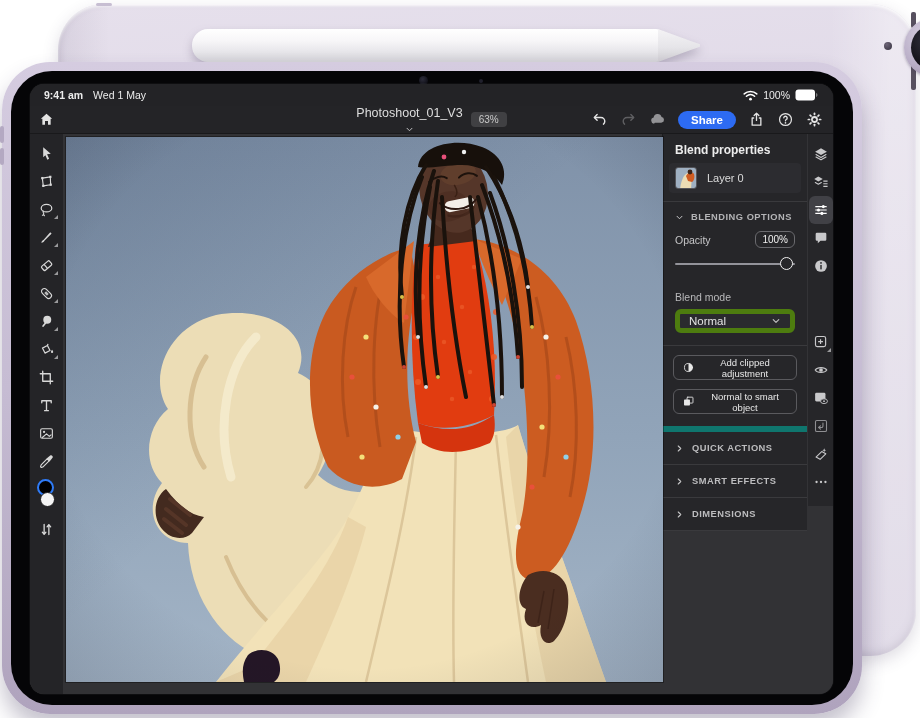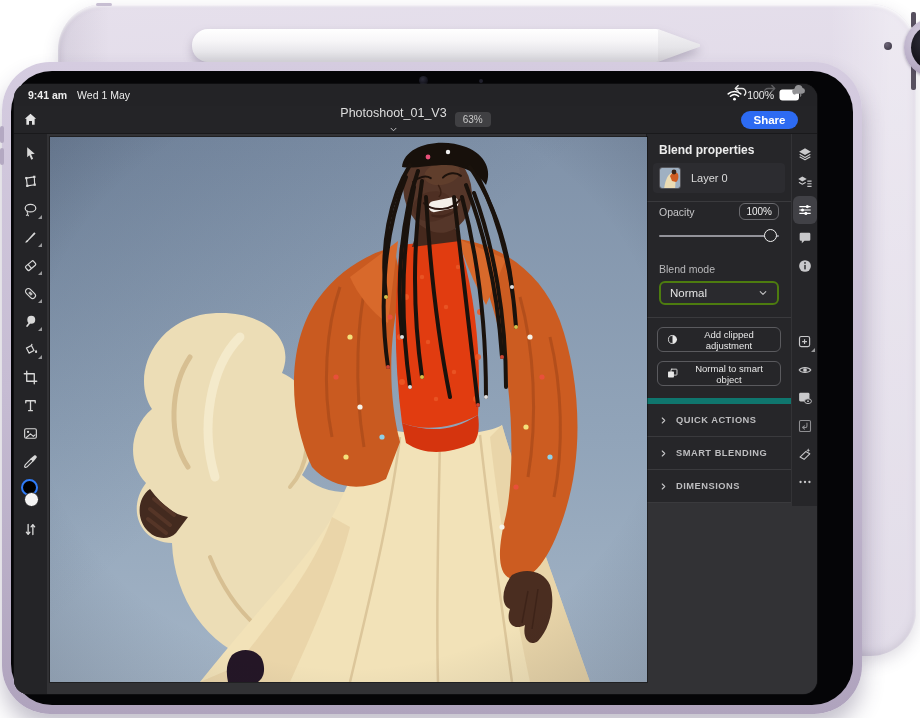--- a/index.html
+++ b/index.html
@@ -37,37 +37,37 @@
     background:linear-gradient(180deg,#d5cce0 0%,#c6bcd3 50%,#afa3bd 100%);
     box-shadow:0 14px 22px rgba(60,50,85,.30); }
   .front-side-btn { position:absolute; left:-2px; width:4px; height:17px; border-radius:2px; background:#b4a9c2; }
   .front-side-btn.s1 { top:64px; } .front-side-btn.s2 { top:86px; }
   .bezel { position:absolute; inset:9px; border-radius:41px; background:#050507; }
   .front-camera { position:absolute; left:408px; top:5px; width:9px; height:9px; border-radius:50%;
     background:radial-gradient(circle at 40% 35%, #2c2c3a 0%, #101018 70%); }
   .front-sensor { position:absolute; left:468px; top:8px; width:4px; height:4px; border-radius:50%; background:#20202c; }
 
   
-  .screen { position:absolute; left:3px; top:13px; width:803px; height:610px; border-radius:14px; overflow:hidden;
+  .screen { position:absolute; left:19px; top:13px; width:803px; height:610px; border-radius:14px; overflow:hidden;
     background:#303032; box-shadow:0 0 0 1px rgba(255,255,255,.04); }
 
   .statusbar { height:22px; background:#232326; display:flex; align-items:center; justify-content:space-between;
     padding:0 15px 0 14px; color:#ececec; font-size:10.5px; }
   .sb-left { display:flex; gap:10px; align-items:center; }
   .sb-time { font-weight:bold; }
   .sb-right { display:flex; gap:5px; align-items:center; }
   .sb-right svg { display:block; }
 
   .topbar { height:28px; background:#242427; border-bottom:1px solid #19191b; display:flex; align-items:center; position:relative; }
   .tb-home { width:33px; display:flex; justify-content:center; align-items:center; }
   .tb-center { position:absolute; left:0; right:0; display:flex; justify-content:center; align-items:center; gap:8px; pointer-events:none; }
   .tb-center > * { pointer-events:auto; }
   .doc-title { display:flex; align-items:center; gap:5px; color:#dedede; font-size:12.5px;flex-direction:column; }
   .zoom-badge { background:#404043; color:#c9c9c9; font-size:10px; padding:2px 8px; border-radius:4px; }
-  .tb-right { position:absolute; right:10px; display:flex; align-items:center; gap:12px;flex-direction:column; }
+  .tb-right { position:absolute; right:10px; display:flex; align-items:center; gap:12px; }
   .tb-icon { width:17px; height:17px; color:#e3e3e3; cursor:default; }
   .tb-icon.dim { color:#5f5f62; }
   .tb-icon.mid { color:#939396; }
   .share-btn { background:#2d6bf2; color:#fff; font-size:11.5px; font-weight:bold; border:none;
     padding:3px 13px; border-radius:999px; }
   .icon, .tb-icon { display:inline-flex; }
   .icon svg, .tb-icon svg { width:100%; height:100%; display:block; }
 
   .workspace { display:flex; height:560px; background:#323235; position:relative; }
 
@@ -102,21 +102,21 @@
   .sect-hdr .icon { width:9px; height:9px; color:#c4c4c6; }
   .row-between { display:flex; align-items:center; justify-content:space-between; padding:1px 12px; }
   .lbl { font-size:10.5px; color:#c6c6c8; }
   .val-box { border:1px solid #6a6a6e; border-radius:6px; padding:2px 6px; font-size:10px; color:#f0f0f0; }
   .slider { position:relative; height:22px; margin:4px 12px 8px; }
   .slider .track { position:absolute; left:0; right:0; top:10px; height:2px; background:#93939a; border-radius:1px; }
   .slider .knob { position:absolute; right:2px; top:4px; width:13px; height:13px; border-radius:50%;
     background:#262629; border:1.5px solid #f0f0f0; }
   .blend-lbl { padding:8px 12px 4px; font-size:10.5px; color:#b8b8ba; }
   .dropdown { display:flex; align-items:center; justify-content:space-between; margin:2px 12px 12px;
-    height:24px; padding:0 9px; border:2px solid #4d7c0f; border-radius:6px; background:#2a2a2e;
+    height:24px; padding:0 9px; border:5px solid #4d7c0f; border-radius:6px; background:#2a2a2e;
     font-size:11.5px; color:#e4e4e4; }
   .dropdown .icon { width:10px; height:10px; color:#c0c0c2; }
   .panel-btn { display:flex; align-items:center; gap:7px; margin:9px 10px 0; height:25px; padding:0 8px;
     border:1px solid #5a5a5e; border-radius:6px; background:transparent; color:#e8e8e8; font-size:9.5px;
     font-family:"Liberation Sans", sans-serif; width:calc(100% - 20px); }
   .panel-btn:last-of-type { margin-bottom:12px; }
   .panel-btn .icon { width:13px; height:13px; flex:none; }
   .sections { border-top:6px solid #0f766e; }
   .section-row { display:flex; align-items:center; gap:8px; height:33px; padding:0 12px;
     border-bottom:1px solid #3a3a3d; color:#bdbdbf; font-size:9.3px; font-weight:bold; letter-spacing:.5px; }
@@ -530,20 +530,28 @@
                     <rect width="22" height="22" fill="#9fb0c2"></rect>
                     <path d="M4 22 C5 12 8 6 12 5 L16 7 L15 22 Z" fill="#ecdcb4"></path>
                     <path d="M10 8 C12 4 16 3 18 6 C19 9 18 13 16 14 L12 13 Z" fill="#cf5c22"></path>
                     <circle cx="14" cy="4" r="2.4" fill="#3c2418"></circle>
                   </svg>
               </div>
               <span class="layer-name">Layer 0</span>
             </div>
             <div class="divider"></div>
 
+            <div class="sect-hdr">
+              <span class="icon">
+                  <svg viewBox="0 0 18 18">
+                    <path d="M4 6.5 L9 11.5 L14 6.5" stroke="currentColor" fill="none" stroke-linecap="round" stroke-linejoin="round" stroke-width="2"></path>
+                  </svg>
+                </span>
+              <span>BLENDING OPTIONS</span>
+            </div>
 
             <div class="row-between">
               <span class="lbl">Opacity</span>
               <span class="val-box">100%</span>
             </div>
             <div class="slider">
               <div class="track"></div>
               <div class="knob"></div>
             </div>
 
@@ -585,21 +593,21 @@
                     </svg>
                   </span>
                 <span>QUICK ACTIONS</span>
               </div>
               <div class="section-row">
                 <span class="icon">
                     <svg viewBox="0 0 18 18">
                       <path d="M6.5 4 L11.5 9 L6.5 14" stroke="currentColor" fill="none" stroke-linecap="round" stroke-linejoin="round" stroke-width="2.2"></path>
                     </svg>
                   </span>
-                <span>SMART BLENDING</span>
+                <span>SMART EFFECTS</span>
               </div>
               <div class="section-row">
                 <span class="icon">
                     <svg viewBox="0 0 18 18">
                       <path d="M6.5 4 L11.5 9 L6.5 14" stroke="currentColor" fill="none" stroke-linecap="round" stroke-linejoin="round" stroke-width="2.2"></path>
                     </svg>
                   </span>
                 <span>DIMENSIONS</span>
               </div>
             </div>

